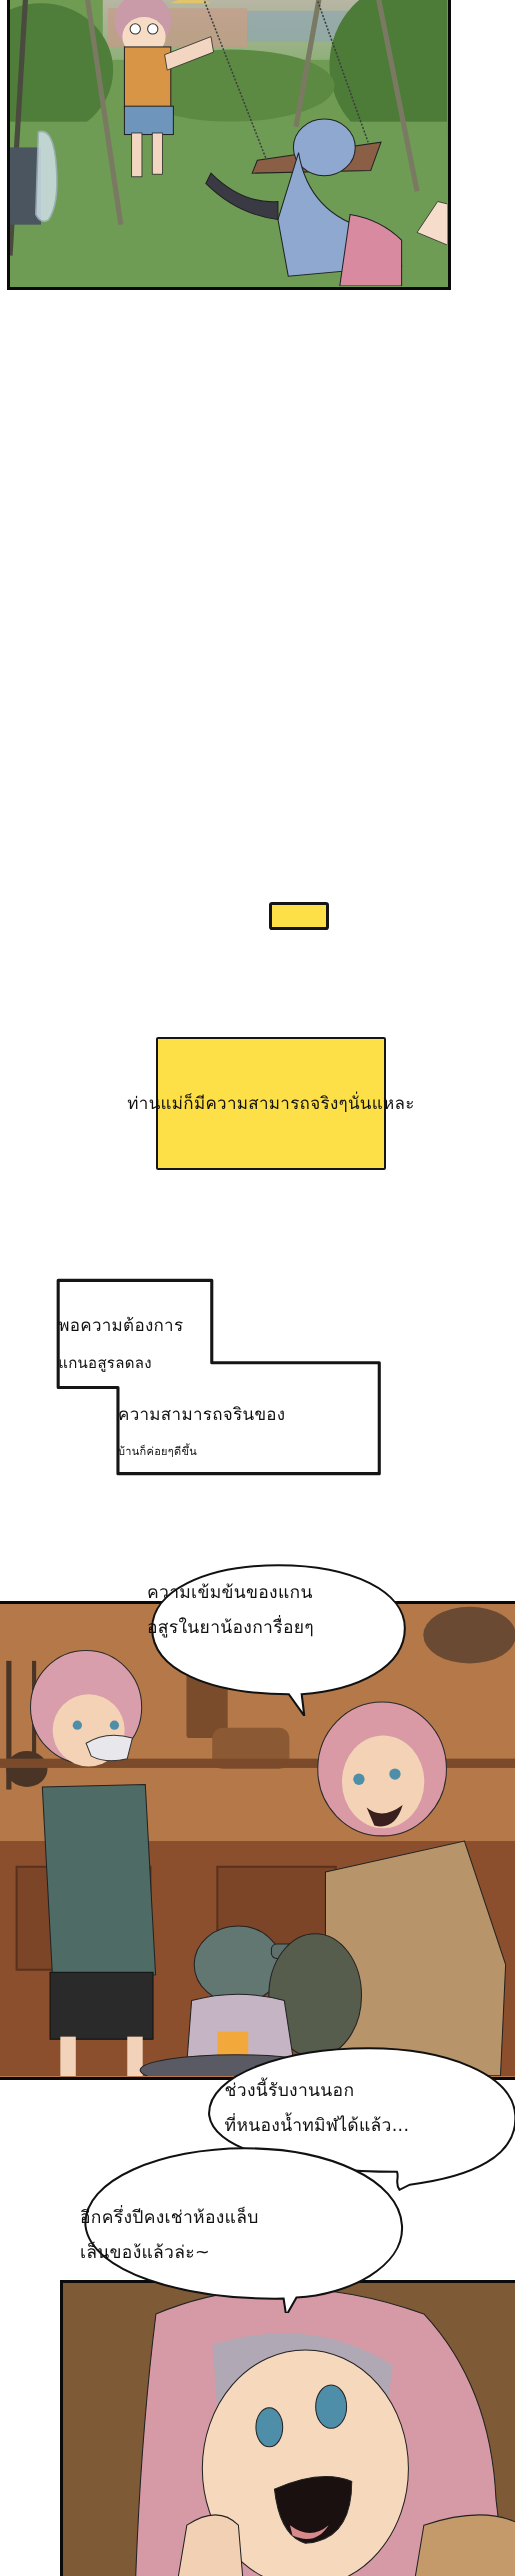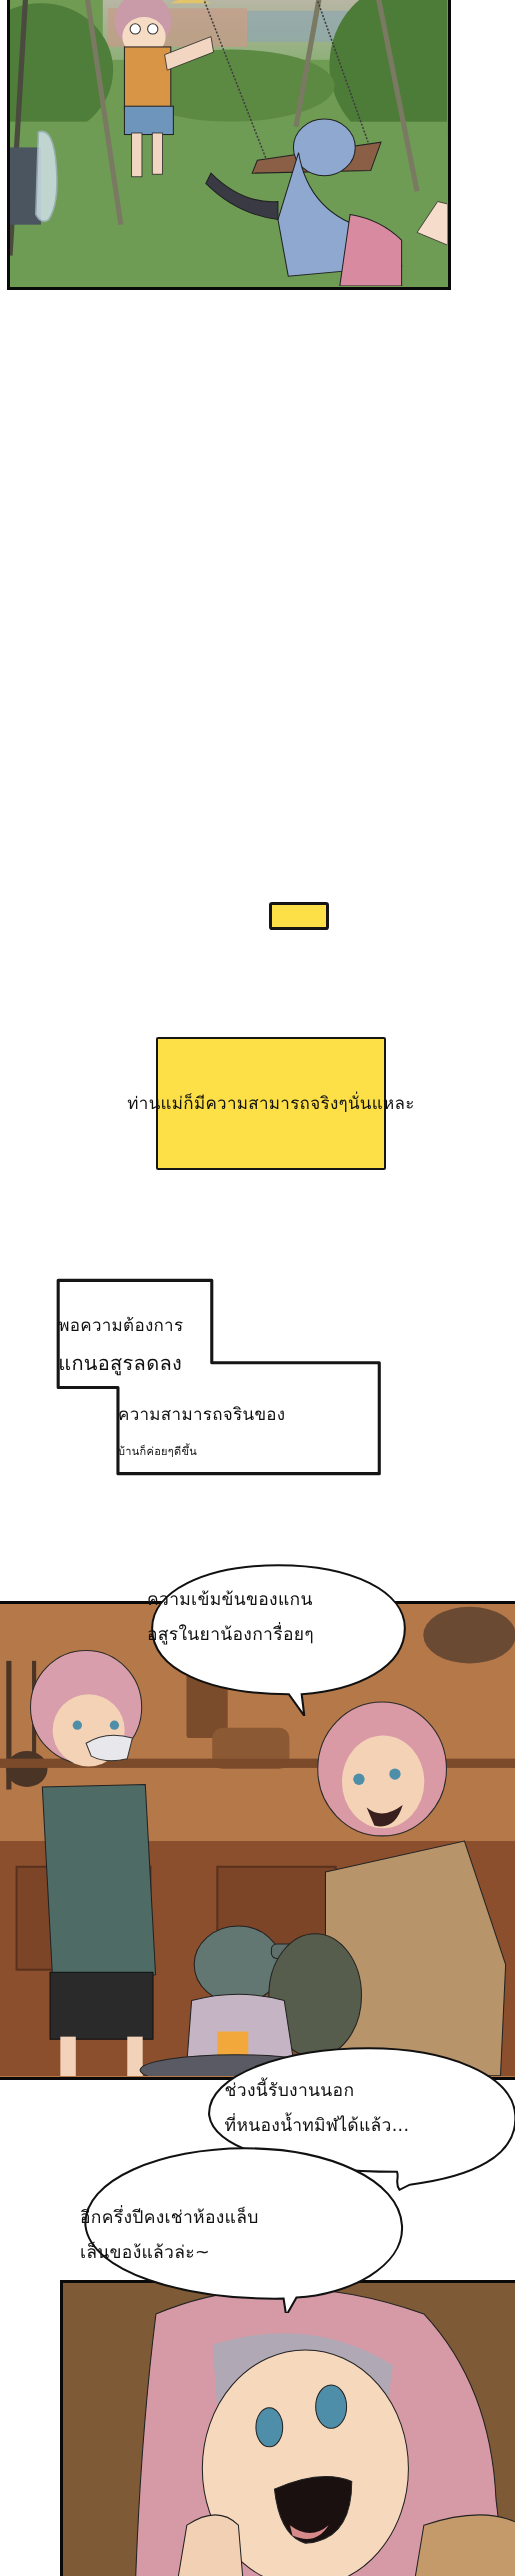--- a/index.html
+++ b/index.html
@@ -84,21 +84,21 @@
   <div class="line">ความสามารถจริงๆ</div>
   <div class="line">นั่นแหละ</div>
 </div>
 
 <div class="abs" style="left:52px; top:1275px; width:335px; height:204px;">
   <svg width="335" height="204" viewBox="0 0 650 395">
     <path d="M12 10 L310 10 L310 170 L635 170 L635 385 L128 385 L128 218 L12 218 Z" fill="#fff" stroke="#151515" stroke-width="6" stroke-linejoin="round"></path>
   </svg>
   <div class="bubble-text" style="left:6.2px; top:31px; width:154px;">
     <div class="line" style="font-size:17px; line-height:38px;">พอความต้องการ</div>
-    <div class="line" style="font-size:20px; line-height:38px;">แกนอสูรลดลง</div>
+    <div class="line" style="font-size:15px; line-height:38px;">แกนอสูรลดลง</div>
   </div>
   <div class="bubble-text" style="left:66px; top:120px; width:261px;">
     <div class="line" style="font-size:17px; line-height:38px;">ความสามารถจรินของ</div>
     <div class="line" style="font-size:11px; line-height:38px;">บ้านก็ค่อยๆดีขึ้น</div>
   </div>
 </div>
 
 <div id="p2" class="panel">
   <svg width="522" height="472" viewBox="0 0 1014 916">
     <rect x="0" y="0" width="1014" height="916" fill="#b57848"></rect>
@@ -139,21 +139,21 @@
     <path d="M380 770 Q470 745 560 770 L580 900 L370 900 Z" fill="#c5b5c4" stroke="#222" stroke-width="2"></path>
     <rect x="430" y="830" width="60" height="60" fill="#f2a83a"></rect>
     <ellipse cx="465" cy="905" rx="185" ry="30" fill="#5a5a64" stroke="#222" stroke-width="2"></ellipse>
   </svg>
 </div>
 
 <div class="abs" style="left:147px; top:1561px; width:263px; height:155px;">
   <svg width="263" height="155" viewBox="0 0 510 300">
     <path d="M255 8 C400 8 500 60 500 130 C500 205 410 250 300 258 L305 300 L275 258 C120 258 10 210 10 130 C10 60 110 8 255 8 Z" fill="#fff" stroke="#111" stroke-width="4"></path>
   </svg>
-  <div class="bubble-text" style="left:0; top:21px; width:263px;">
+  <div class="bubble-text" style="left:0; top:14px; width:263px;">
     <div class="line">ความเข้มข้นของแกน</div>
     <div class="line">อสูรในยาน้องการื่อยๆ</div>
   </div>
 </div>
 
 <div id="p3" class="panel">
   <svg width="459" height="304" viewBox="0 0 890 590">
     <rect x="0" y="0" width="890" height="590" fill="#7e5a36"></rect>
     <path d="M180 60 Q420 -40 700 60 Q830 200 840 420 L860 590 L140 590 Q150 300 180 60 Z" fill="#d69aa6" stroke="#222" stroke-width="2"></path>
     <path d="M290 120 Q480 60 640 160 L620 300 Q480 200 300 260 Z" fill="#b0a8b4"></path>

